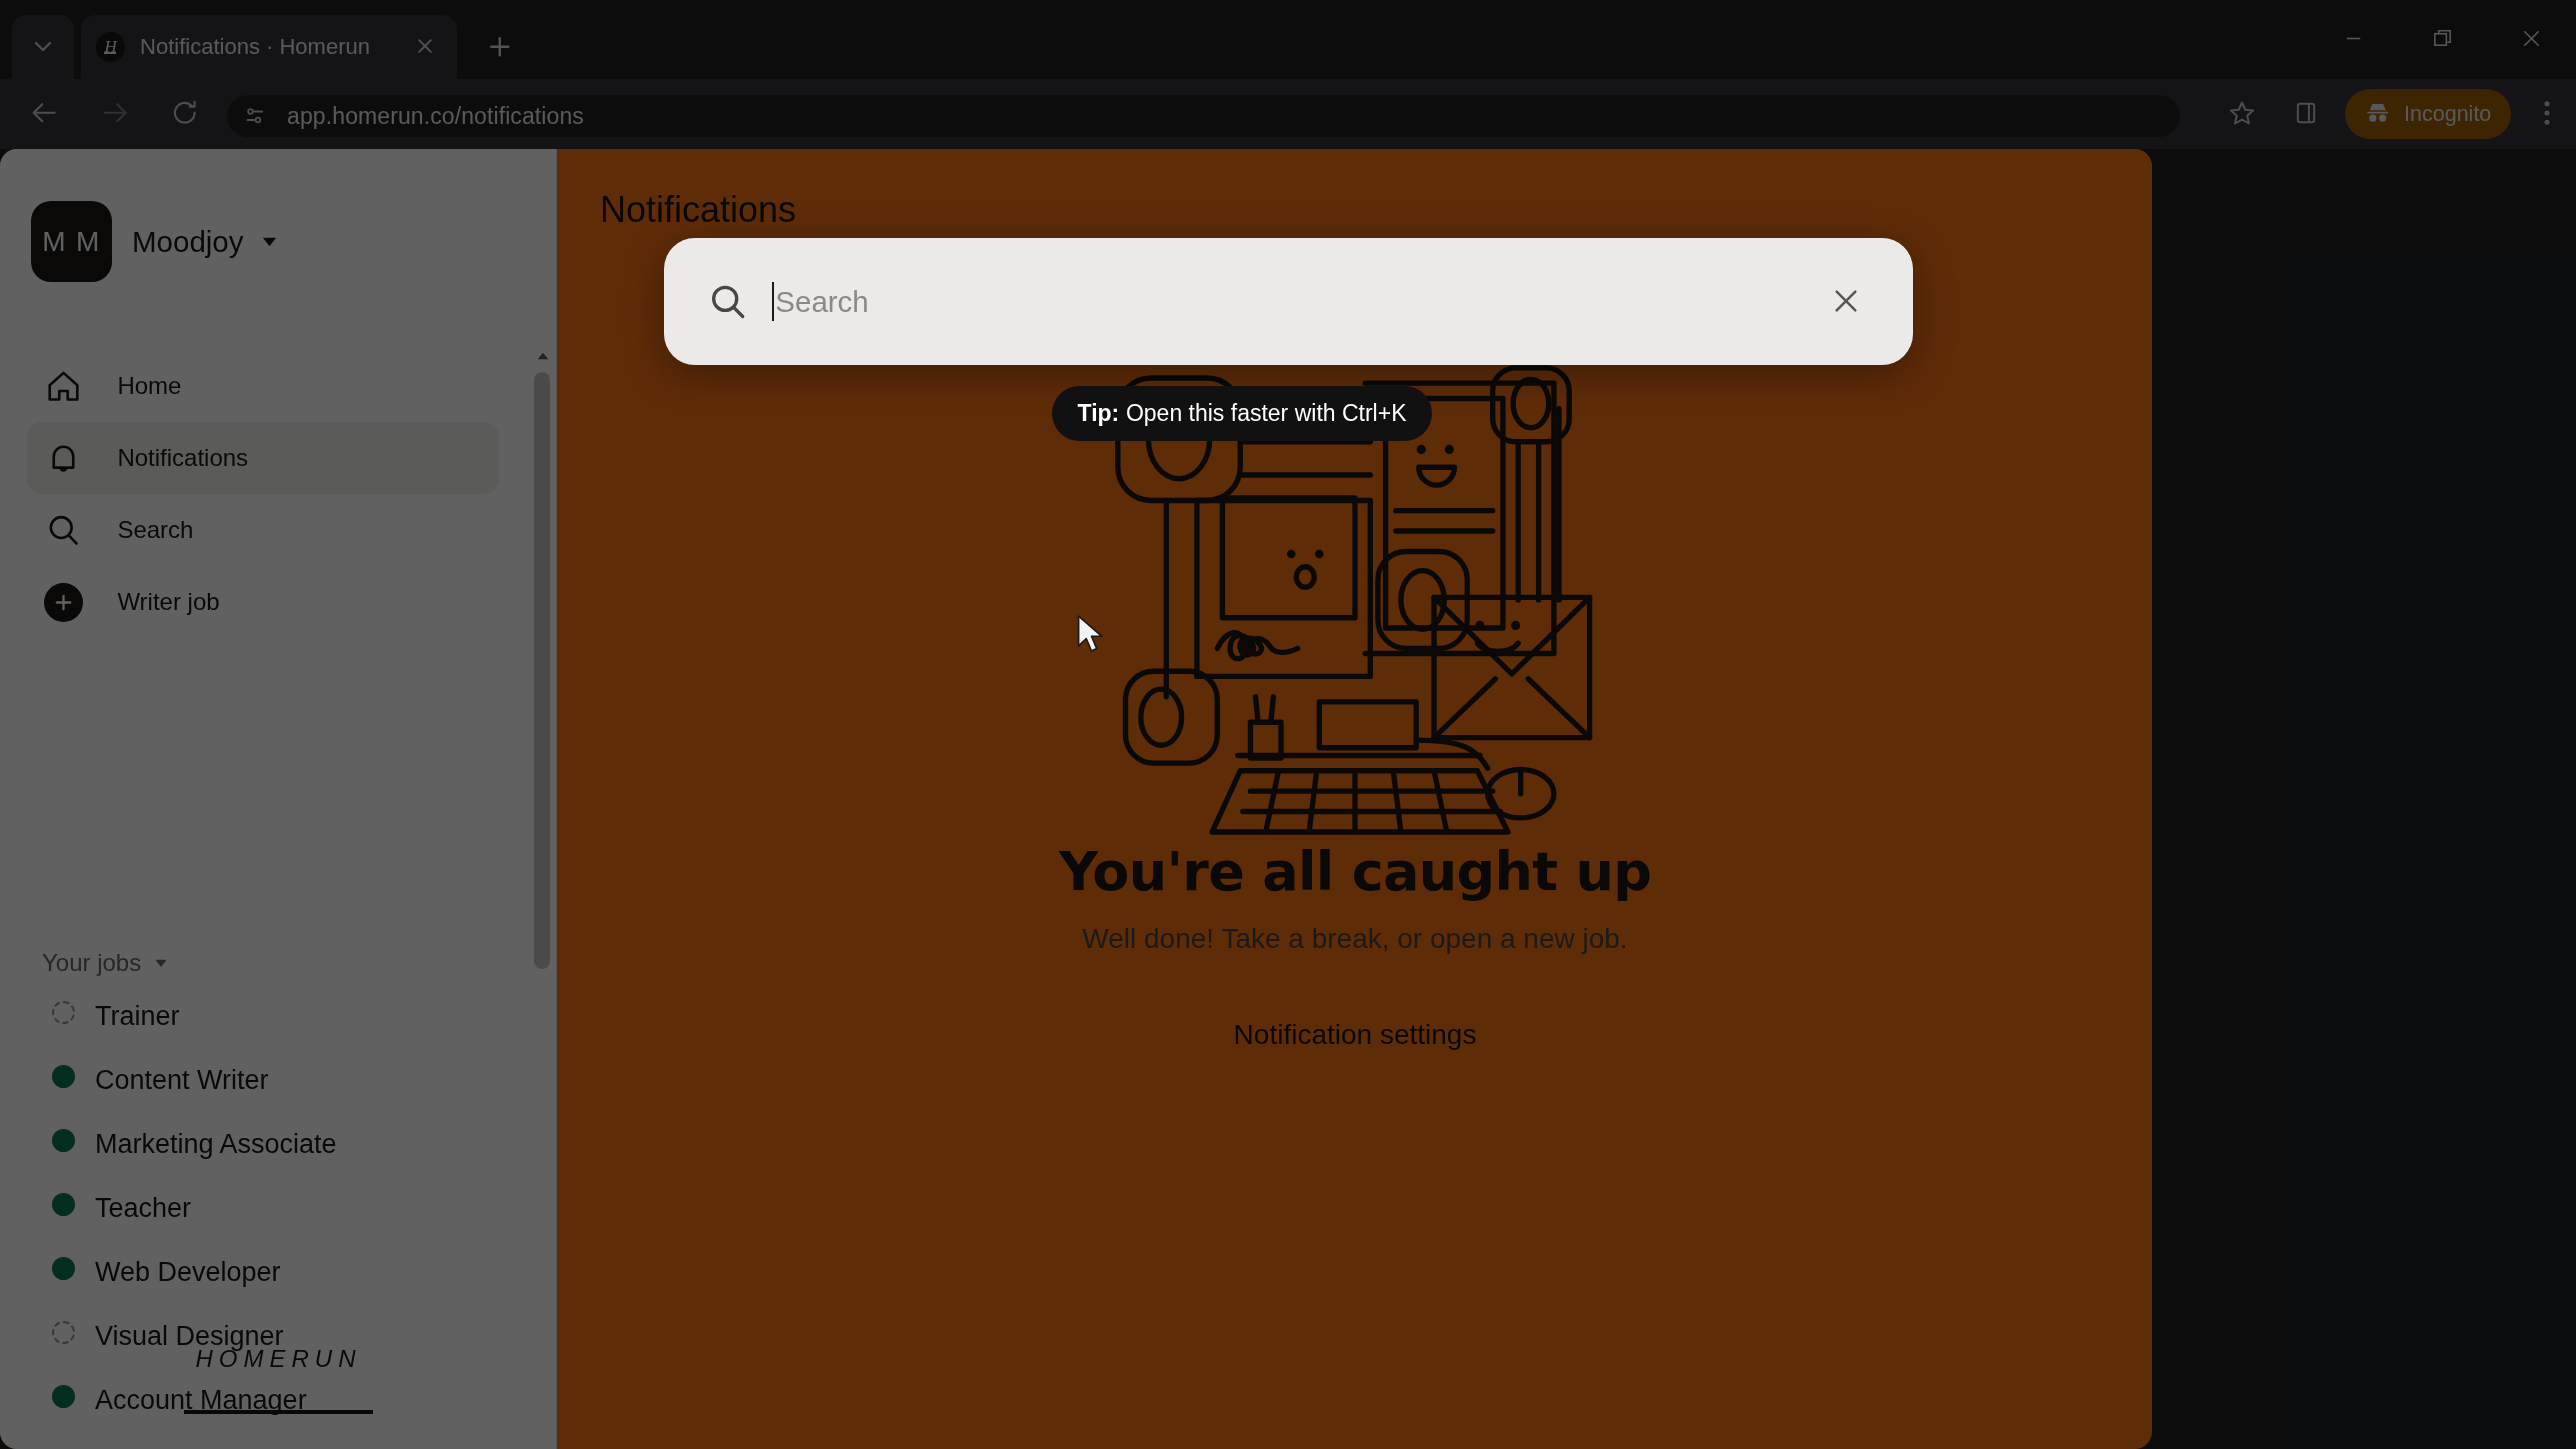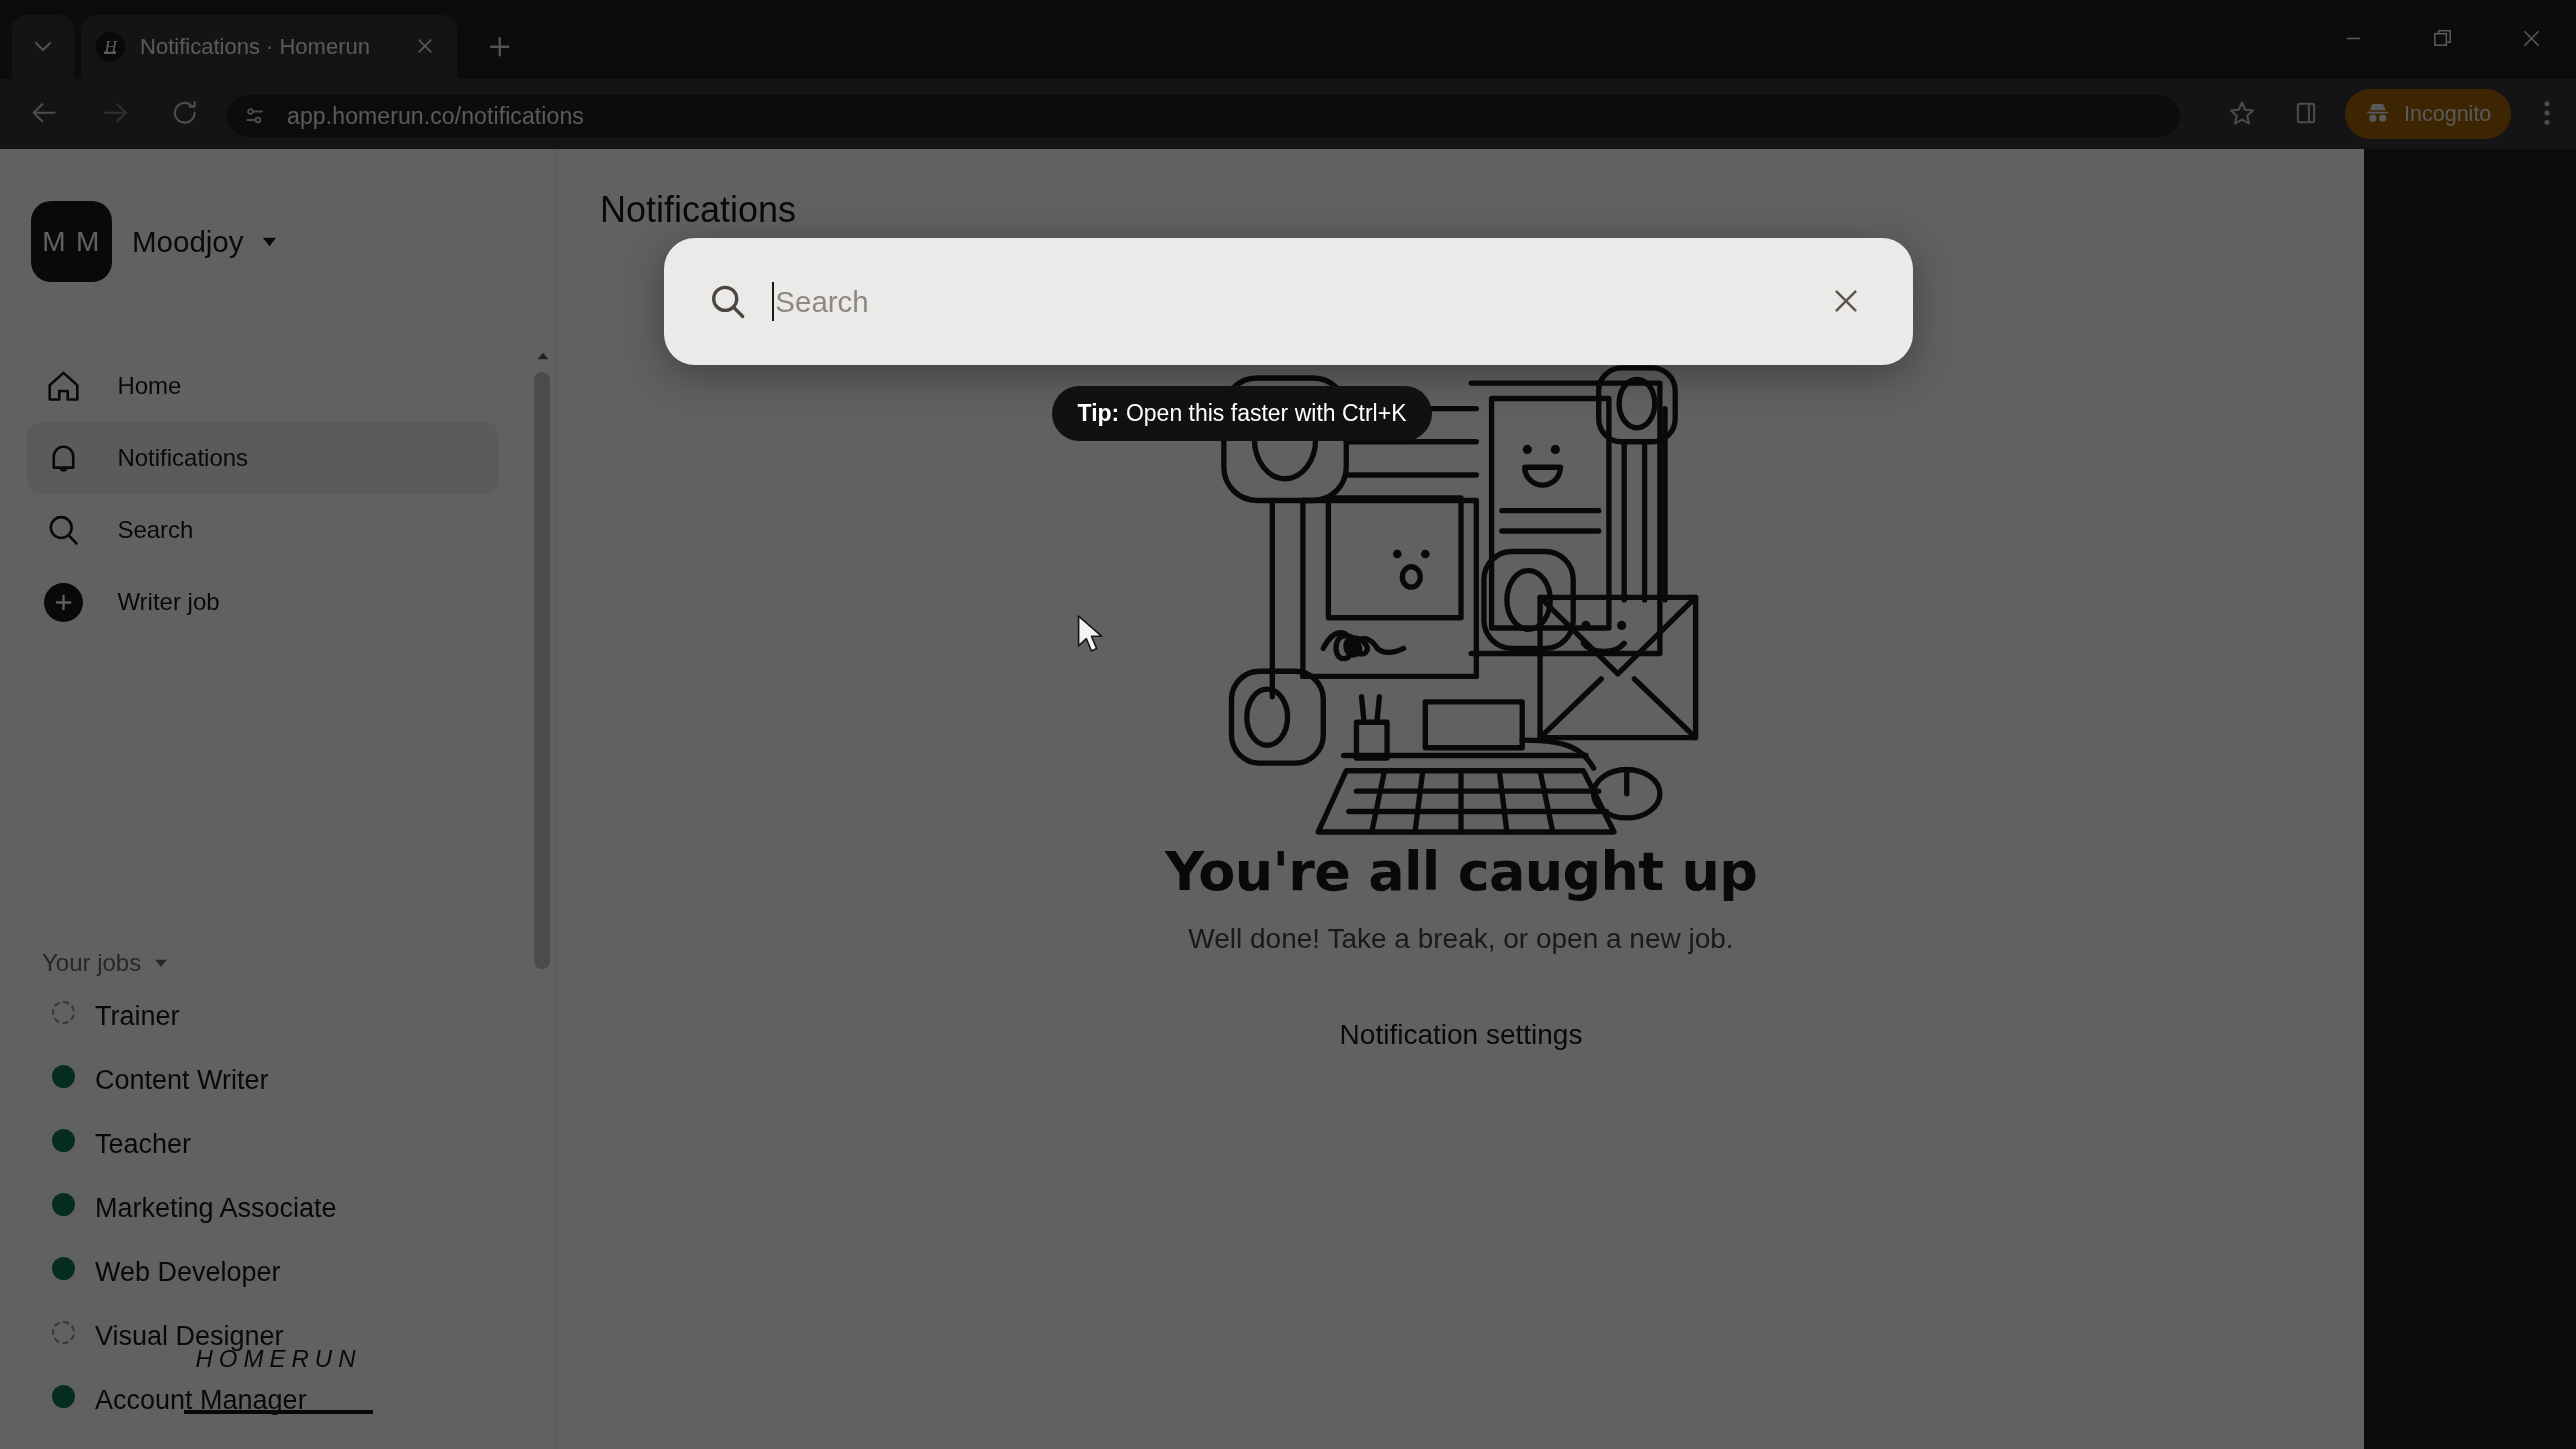--- a/index.html
+++ b/index.html
@@ -92,22 +92,22 @@
     height: 50px; border-radius: 25.5px; background: #a16207;
     display: flex; align-items: center; padding: 0 20px 0 17.4px; margin: 0 6.7px;
   }
   .incognito-pill svg { width: 29.5px; height: 29.5px; flex: 0 0 auto; }
   .incognito-label { color: #e8eaed; font-size: 21.5px; margin-left: 12px; }
   .menu-dots { width: 58px; height: 64px; display:flex; align-items:center; justify-content:center; }
   .menu-dots svg { width: 8px; height: 32px; }
 
   
   .viewport {
-    position: absolute; left: 0; top: 149px; width: 2364px; height: 1300px;
-    background: #ffffff; overflow: hidden;
+    position: absolute; left: 0; top: 149px; width: 2152px; height: 1300px;
+    background: #f97316; overflow: hidden; border-radius: 17px;
   }
   .page { position: absolute; inset: 0; }
 
   
   .sidebar {
     position: absolute; left: 0; top: 0; width: 557px; height: 1300px;
     background: #ffffff; border-right: 1.3px solid #e6e4e0;
   }
   .brand {
     position: absolute; left: 31px; top: 52px;
@@ -444,25 +444,25 @@
           <div class="jobitem">
             <span class="dot dashed"></span>
             <span class="joblabel">Trainer</span>
           </div>
           <div class="jobitem">
             <span class="dot filled"></span>
             <span class="joblabel">Content Writer</span>
           </div>
           <div class="jobitem">
             <span class="dot filled"></span>
-            <span class="joblabel">Teacher</span>
+            <span class="joblabel">Marketing Associate</span>
           </div>
           <div class="jobitem">
             <span class="dot filled"></span>
-            <span class="joblabel">Marketing Associate</span>
+            <span class="joblabel">Teacher</span>
           </div>
           <div class="jobitem">
             <span class="dot filled"></span>
             <span class="joblabel">Web Developer</span>
           </div>
           <div class="jobitem">
             <span class="dot dashed"></span>
             <span class="joblabel">Visual Designer</span>
           </div>
           <div class="jobitem">

